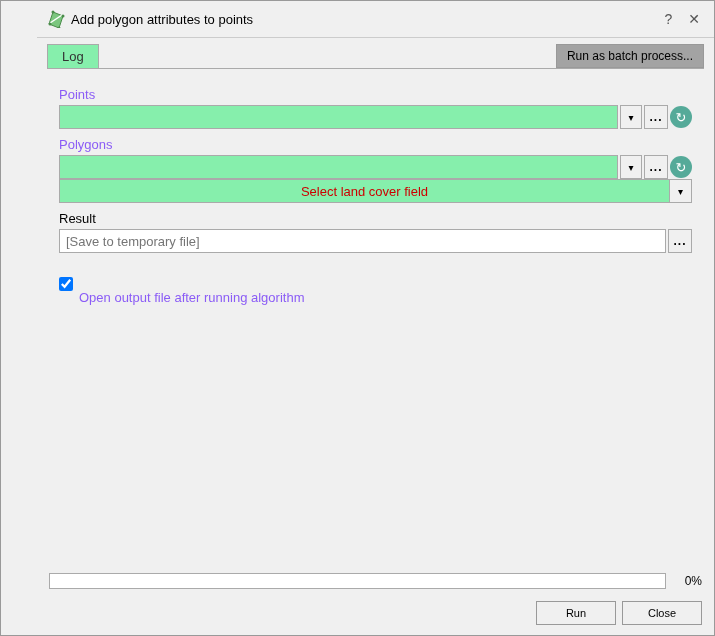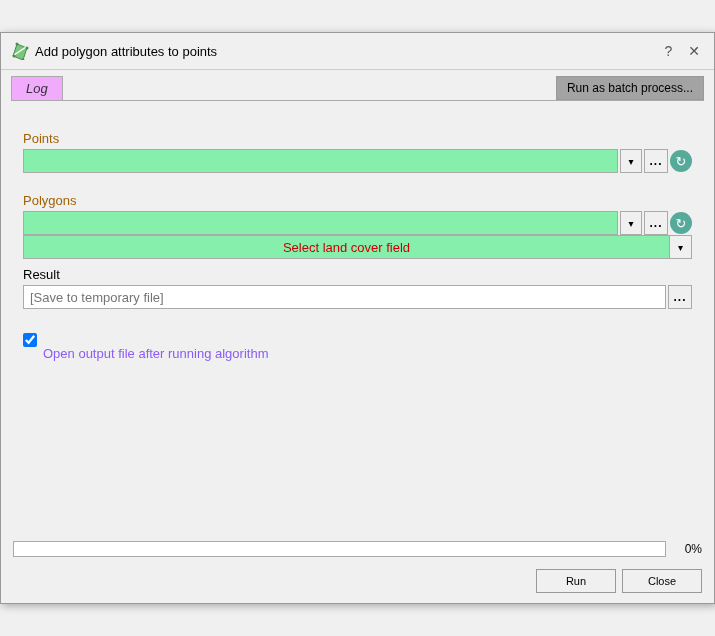--- a/index.html
+++ b/index.html
@@ -10,26 +10,27 @@
       display: flex;
       justify-content: center;
       align-items: center;
       width: 715px;
       height: 636px;
       overflow: hidden;
     }
 
     .dialog {
       width: 715px;
-      height: 572px;
+      height: 636px;
       background: #f0f0f0;
       border: 1px solid #999;
       display: flex;
       flex-direction: column;
       box-shadow: 2px 2px 8px rgba(0,0,0,0.3);
+      padding-left: 36px;
     }
 
     .title-bar {
       background: #f0f0f0;
       padding: 8px 10px;
       display: flex;
       align-items: center;
       justify-content: space-between;
       border-bottom: 1px solid #ccc;
     }
@@ -88,23 +89,22 @@
       border-bottom: none;
     }
 
     .tab.active {
       background: #f0f0f0;
       border-bottom: 1px solid #f0f0f0;
       z-index: 1;
     }
 
     .tab:not(.active) {
-      background: #f0abfc;
+      background: #86efac;
       color: #333;
-      font-style: italic;
     }
 
     .run-batch-btn {
       padding: 4px 10px;
       border: 1px solid #999;
       background: #a3a3a3;
       cursor: pointer;
       font-size: 12px;
     }
 
@@ -114,23 +114,23 @@
       display: flex;
       flex-direction: column;
       gap: 0;
       border-top: 1px solid #aaa;
       margin: 0 10px;
       background: #f0f0f0;
     }
 
     .field-label {
       font-size: 13px;
-      color: #a16207;
+      color: #8b5cf6;
       margin-bottom: 3px;
-      margin-top: 20px;
+      margin-top: 8px;
     }
 
     .input-row {
       display: flex;
       align-items: center;
       gap: 2px;
     }
 
     .combo-input {
       flex: 1;

